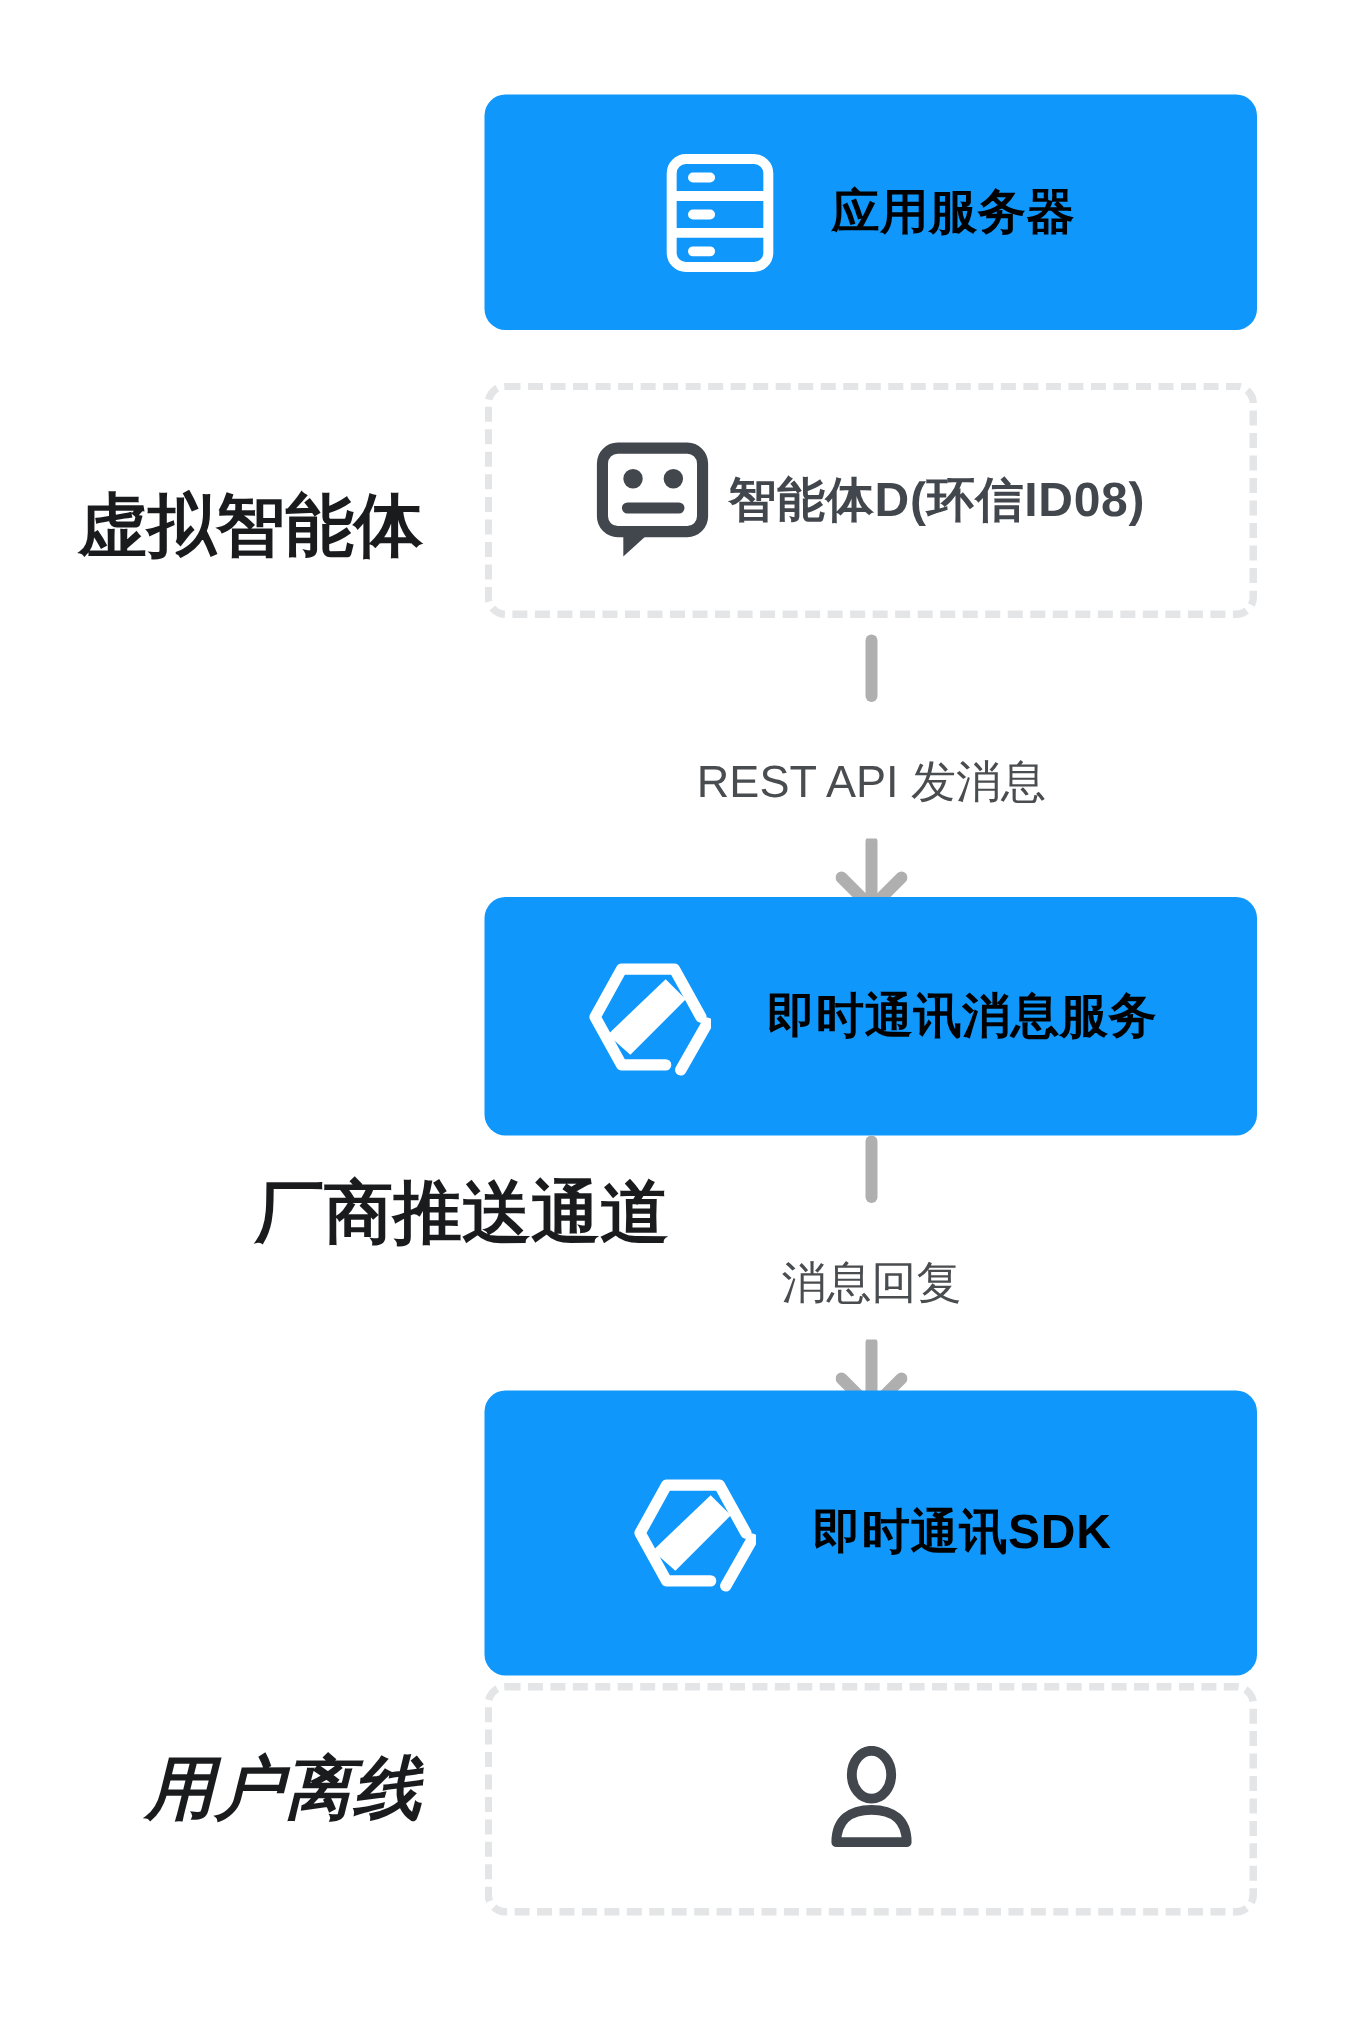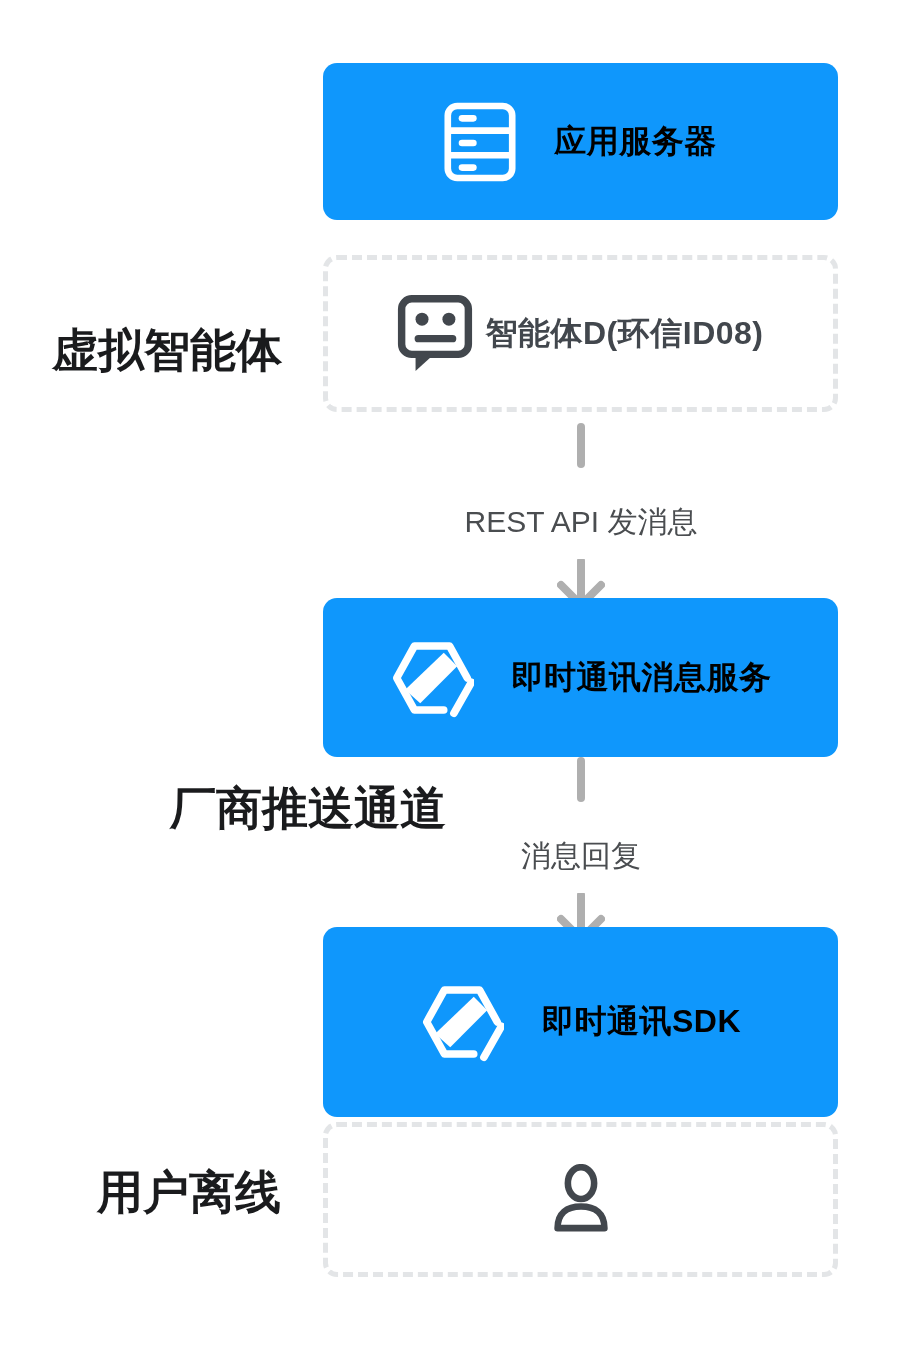--- a/index.html
+++ b/index.html
@@ -45,21 +45,21 @@
   .side-label{
     position:absolute;
     font-weight:800;
     font-size:46px;
     line-height:52px;
     color:#1A1B1D;
     white-space:nowrap;
   }
   #side-label-agent{left:52px;top:324px;}
   #side-label-push{left:170px;top:782px;}
-  #side-label-offline{left:97px;top:1166px;}
+  #side-label-offline{left:97px;top:1166px;font-style:italic;}
 
   
   .flow-arrow{
     position:absolute;
     left:441px;width:280px;
     display:flex;flex-direction:column;align-items:center;
   }
   #arrow-1{top:423px;}
   #arrow-2{top:757px;}
   .arrow-seg{

